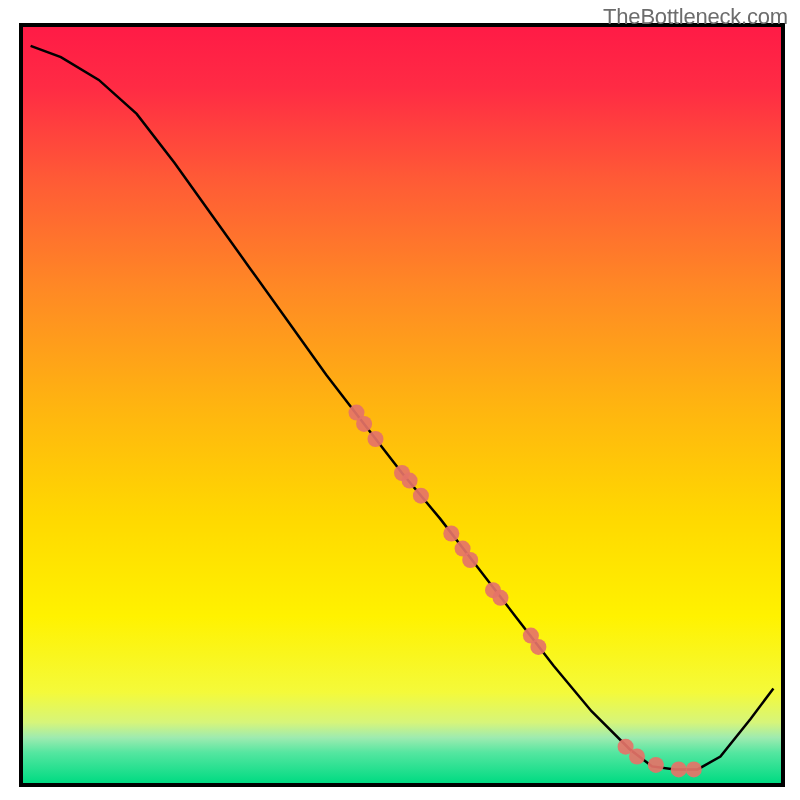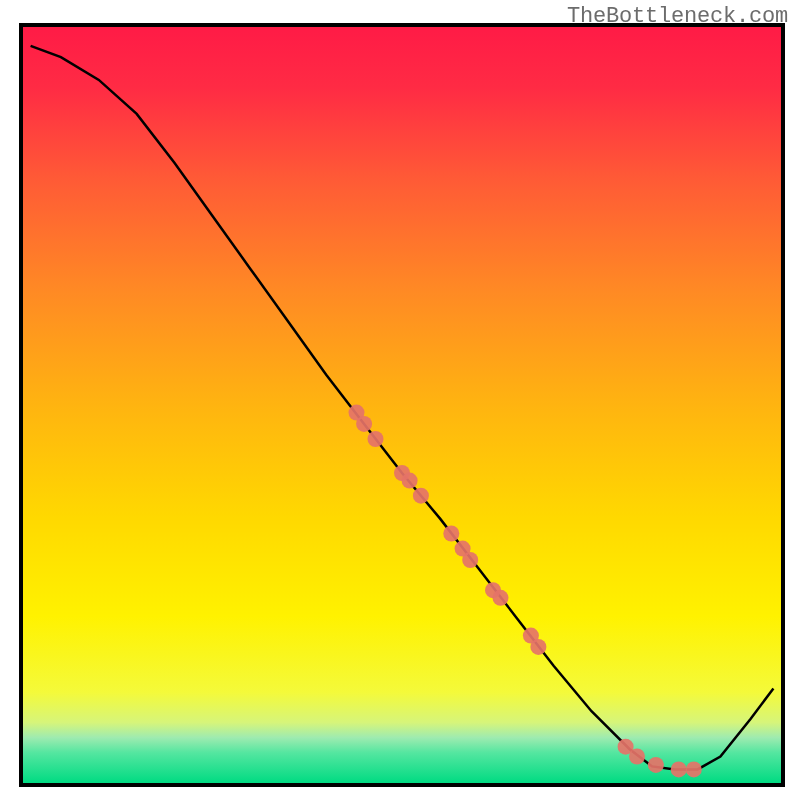--- a/index.html
+++ b/index.html
@@ -12,21 +12,21 @@
   }
   .chart-container {
     position: relative;
     width: 800px;
     height: 800px;
   }
   .watermark {
     position: absolute;
     top: 4px;
     right: 12px;
-    font-family: Liberation Mono, monospace;
+    font-family: Liberation Sans, sans-serif;
     font-size: 22px;
     color: #6c6c6c;
     letter-spacing: -0.2px;
     z-index: 10;
   }
   svg {
     display: block;
   }
 </style>
 </head>

